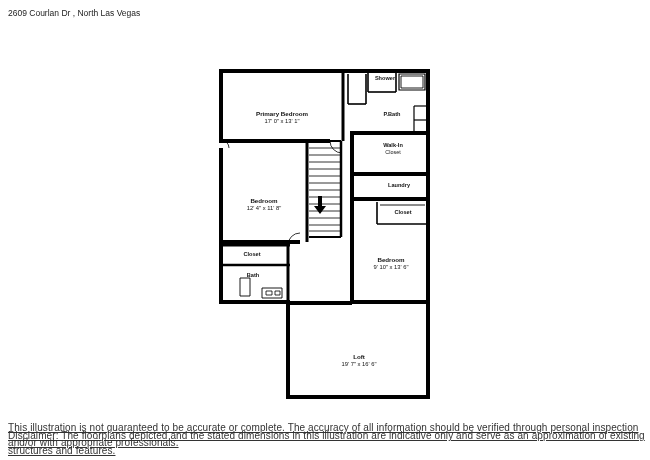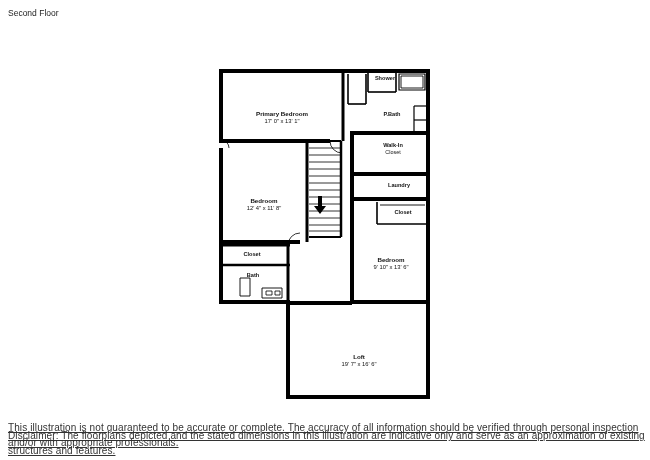--- a/index.html
+++ b/index.html
@@ -67,21 +67,21 @@
     font-size: 5.8px;
     display: block;
   }
   .lbl.small .nm { font-size: 5.6px; }
   .lbl.small .dm { font-size: 5.4px; }
 </style>
 </head>
 <body>
 
 <div id="title-block">
-  <div class="floor">Second Floor</div>
+  <div class="addr">2609 Courlan Dr , North Las Vegas</div>
 </div>
 
 <svg id="plan" viewBox="0 0 650 460" xmlns="http://www.w3.org/2000/svg">
 
   <g stroke="#000000" fill="none" stroke-linecap="butt">
 
     <path d="M219,71 L342,71" stroke-width="4"></path>
 
     <path d="M342,71 L430,71" stroke-width="4"></path>
 

